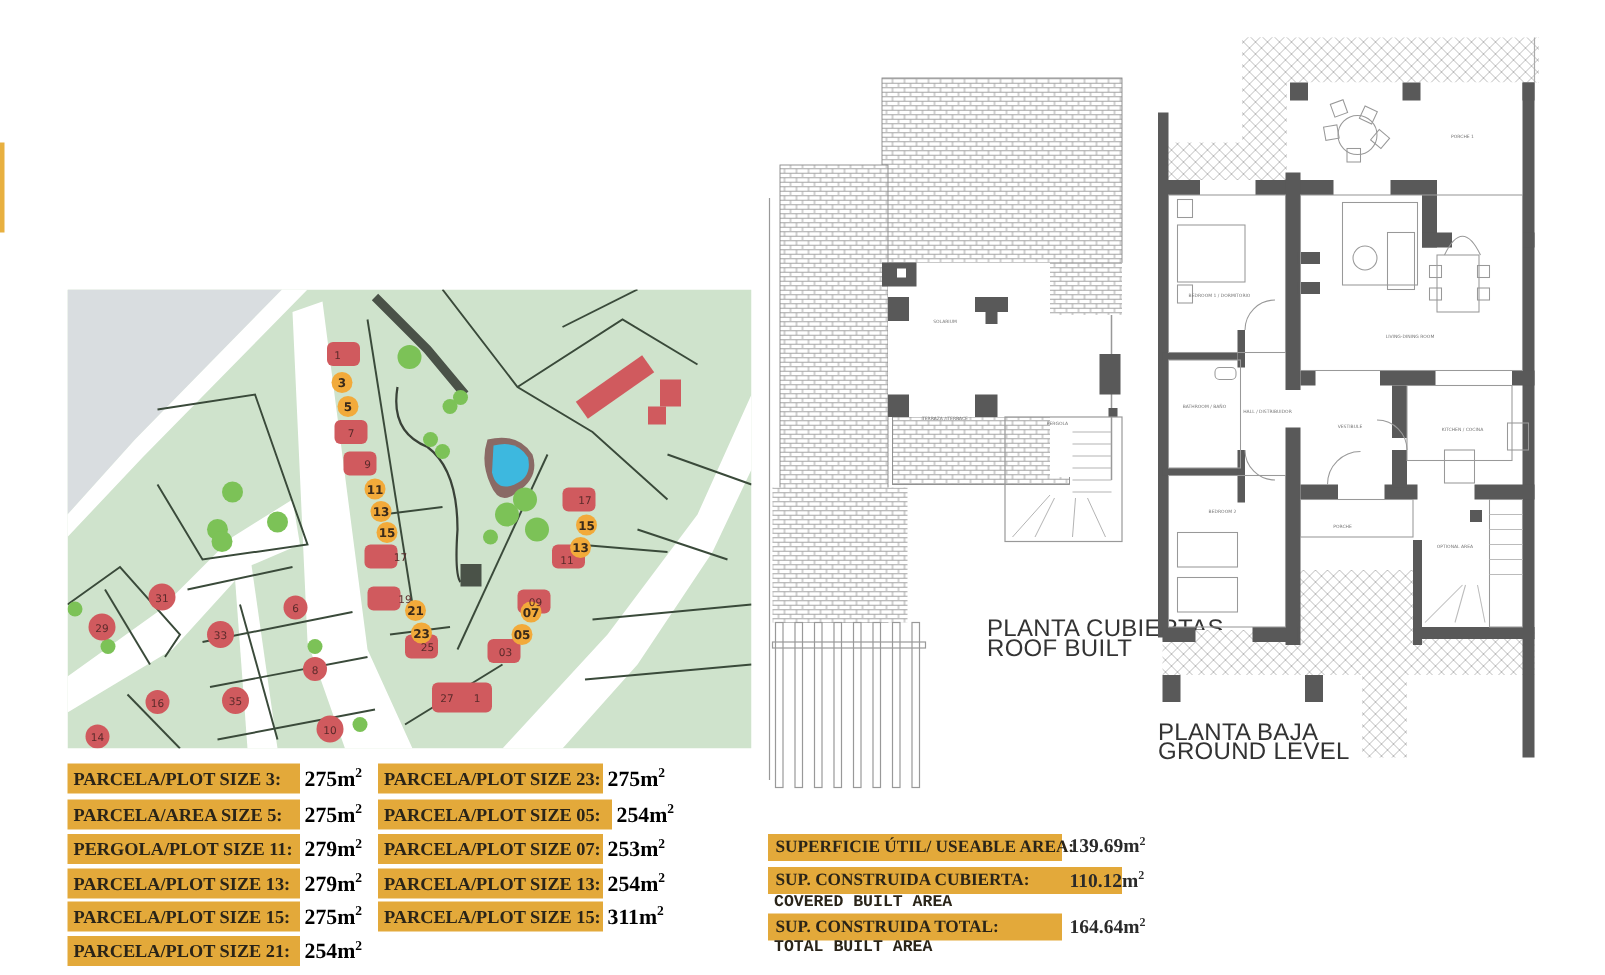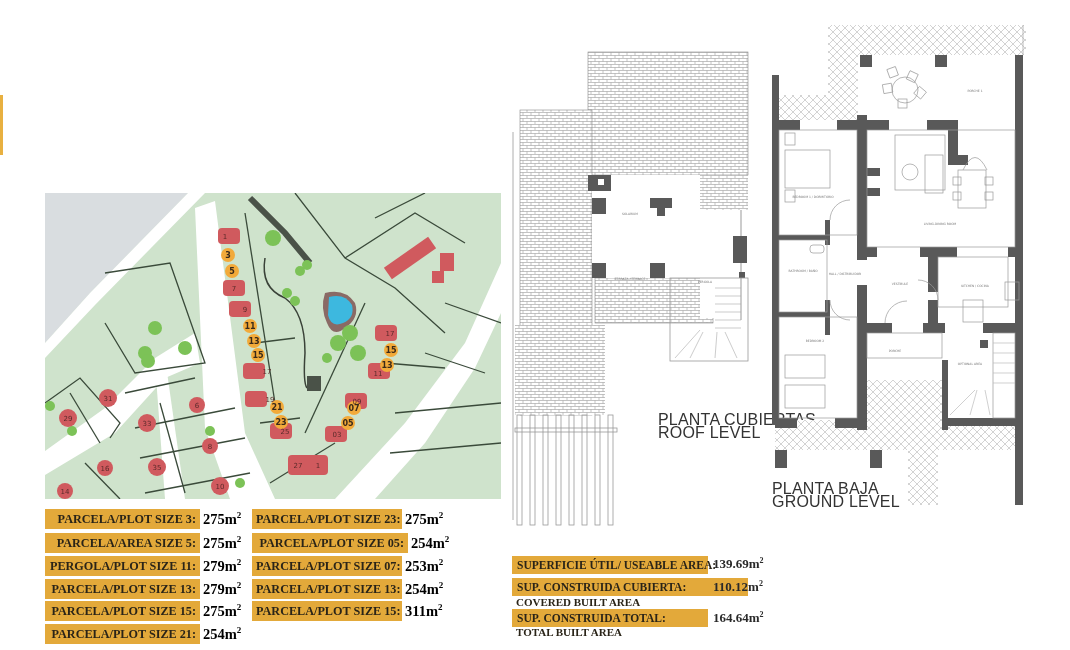--- a/index.html
+++ b/index.html
@@ -3,28 +3,28 @@
 <meta charset="utf-8">
 <style>
   html, body { margin:0; padding:0; background:#ffffff; }
   body { width:1070px; height:650px; position:relative; overflow:hidden; font-family:"DejaVu Sans", sans-serif; }
   .accent-bar { position:absolute; left:0; top:95px; width:3px; height:60px; background:#e8b040; }
 
   
   .sitemap { position:absolute; left:45px; top:193px; width:456px; height:306px; }
 
   
-  .plot-row { position:absolute; height:20px; display:flex; align-items:center;text-align:right; }
+  .plot-row { position:absolute; height:20px; display:flex; align-items:center; }
   .plot-label { background:#e3a93a; color:#2a2418; font-family:"Liberation Serif", serif; font-weight:bold; font-size:12.2px; height:20px; line-height:20px; padding:0 4px; box-sizing:border-box; white-space:nowrap; }
   .plot-value { font-family:"Liberation Serif", serif; font-weight:bold; font-size:14.5px; color:#000000; margin-left:3px; white-space:nowrap; }
   .plot-value sup { font-size:9px; }
 
   
   .area-label { position:absolute; background:#e3a93a; color:#2a2418; font-family:"Liberation Serif", serif; font-weight:bold; font-size:11.5px; height:18px; line-height:18px; padding:0 5px; box-sizing:border-box; white-space:nowrap; }
-  .area-sub { position:absolute; color:#2a2418; font-family:Liberation Serif, serif; font-weight:bold; font-size:11px; white-space:nowrap; }
+  .area-sub { position:absolute; color:#2a2418; font-family:Liberation Mono, monospace; font-weight:bold; font-size:11px; white-space:nowrap; }
   .area-value { position:absolute; font-family:"Liberation Serif", serif; font-weight:bold; font-size:13px; color:#2a2a2a; white-space:nowrap; }
 
   .plan-caption { position:absolute; font-family:"Liberation Sans", sans-serif; font-size:16px; color:#333; line-height:13px; letter-spacing:0.2px; }
   svg text { font-family:"DejaVu Sans", sans-serif; }
 </style>
 </head>
 <body>
 
 <div class="accent-bar"></div>
 
@@ -279,21 +279,21 @@
     <rect x="10" y="388" width="102" height="4"></rect>
   </g>
   <g font-size="3" fill="#777" text-anchor="middle">
     <text x="125" y="175">SOLARIUM</text>
     <text x="125" y="240">TERRAZA / TERRACE</text>
     <text x="200" y="243">PERGOLA</text>
   </g>
 </svg>
 <div class="plan-caption" style="left:658px;top:413px">
   <div>PLANTA CUBIERTAS</div>
-  <div>ROOF LEVEL</div>
+  <div>ROOF BUILT</div>
 </div>
 
 <svg style="position:absolute;left:765px;top:20px" width="280" height="490" viewBox="0 0 280 490">
   <defs>
     <pattern id="hatch" width="8" height="8" patternUnits="userSpaceOnUse">
       <rect width="8" height="8" fill="#fff"></rect>
       <path d="M0 0 L8 8 M8 0 L0 8" stroke="#b5b5b5" stroke-width="0.6"></path>
     </pattern>
   </defs>
 

